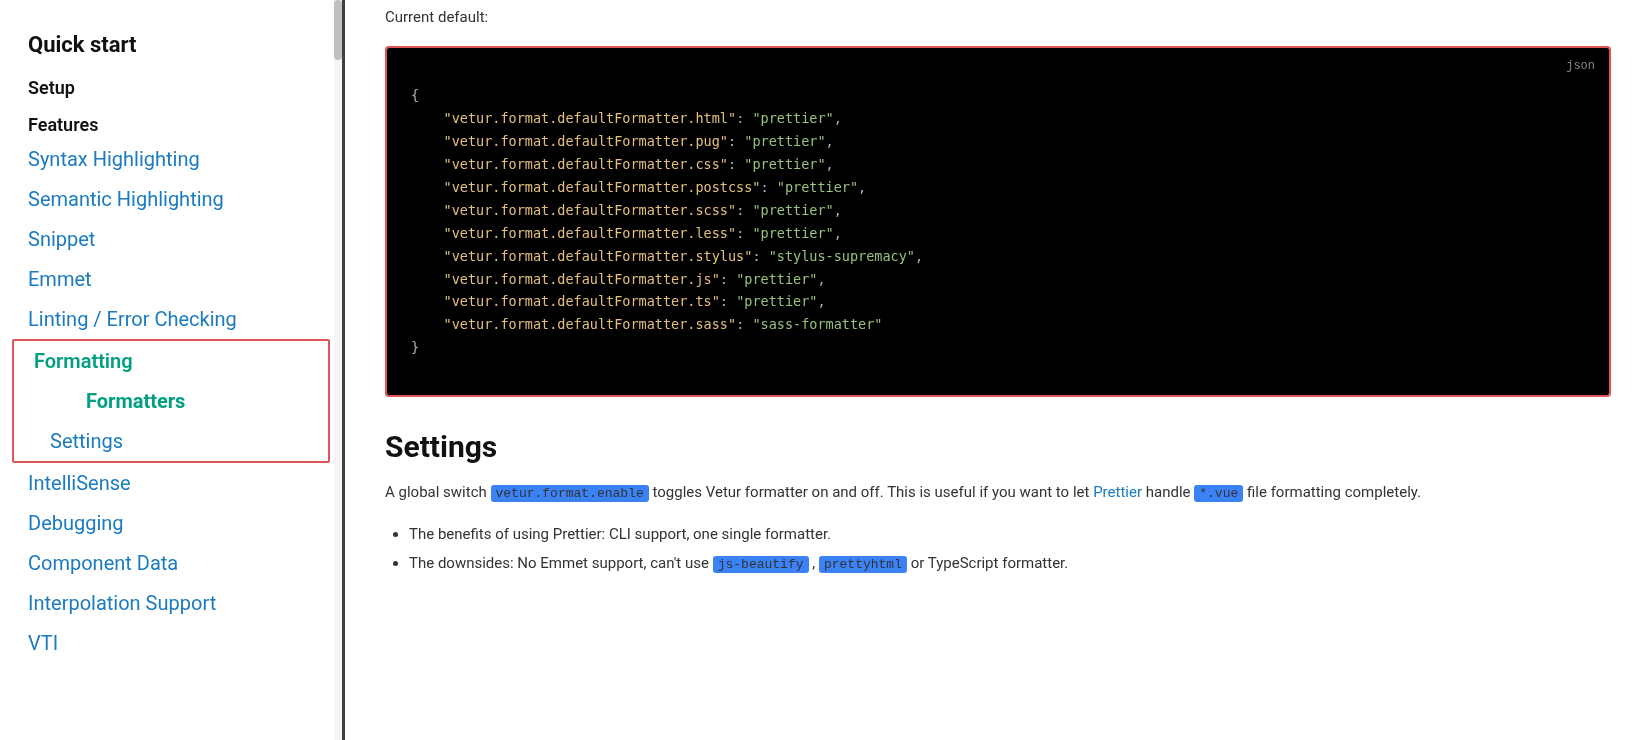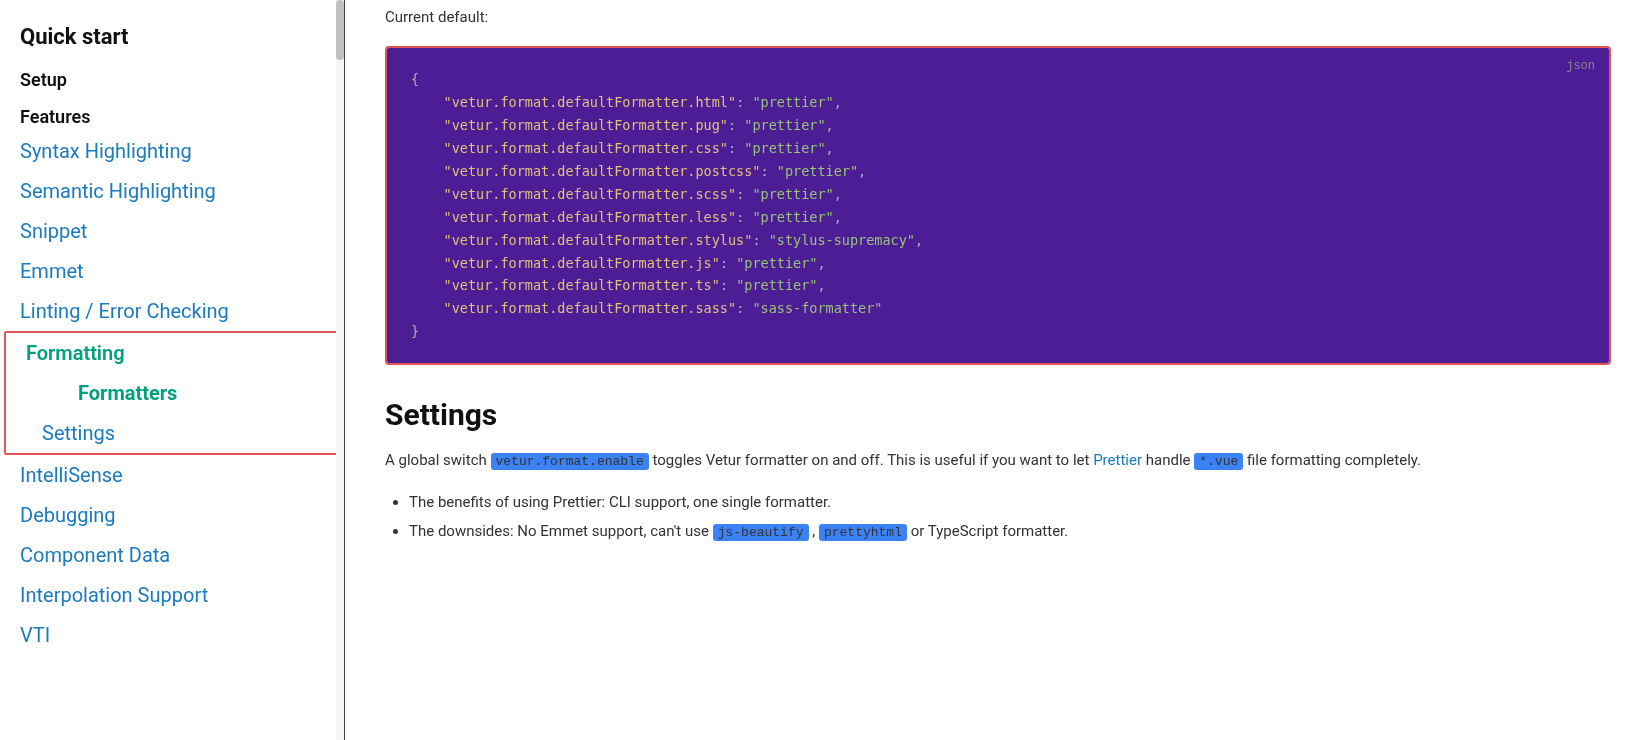--- a/index.html
+++ b/index.html
@@ -9,24 +9,24 @@
       height: 740px;
       overflow: hidden;
       background: #fff;
       font-size: 15px;
     }
 
     
     .sidebar {
       width: 345px;
       min-width: 345px;
-      border-right: 1px solid #404040;
+      border-right: 3px solid #404040;
       height: 100%;
       overflow-y: auto;
-      padding: 0;
+      padding: 8px;
       position: relative;
     }
 
     .scrollbar-track {
       position: absolute;
       right: 0;
       top: 0;
       width: 8px;
       height: 100%;
       background: #f5f5f5;
@@ -104,23 +104,23 @@
       margin-top: 8px;
     }
 
     .code-block-wrapper {
       border: 2px solid #e05555;
       border-radius: 4px;
       margin-bottom: 32px;
     }
 
     .code-block {
-      background: #4c1d95;
+      background: #000000;
       border-radius: 2px;
-      padding: 20px 24px;
+      padding: 36px 24px;
       position: relative;
       font-family: 'Consolas', 'Courier New', monospace;
       font-size: 13.5px;
       line-height: 1.7;
     }
 
     .code-lang-label {
       position: absolute;
       top: 8px;
       right: 14px;

